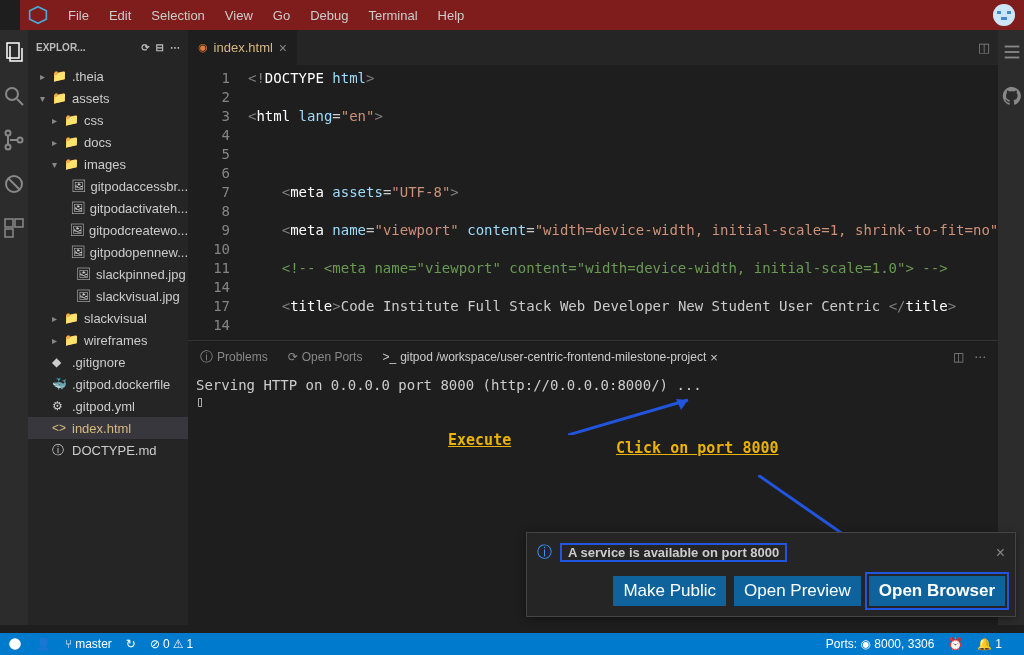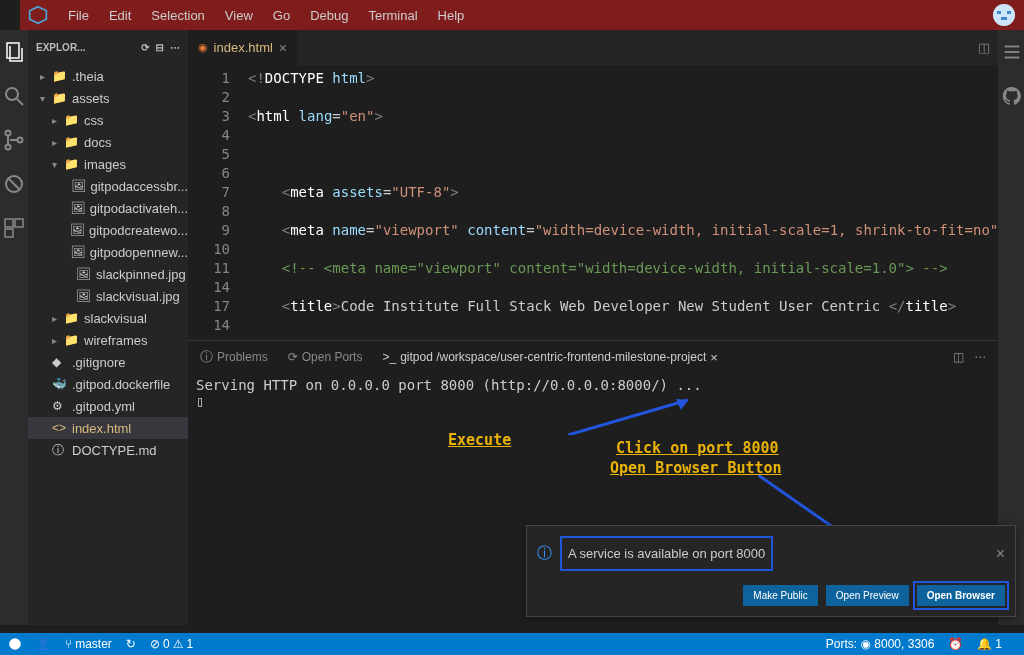--- a/index.html
+++ b/index.html
@@ -42,24 +42,24 @@
 .panel-tab { display: flex; align-items: center; gap: 4px; cursor: pointer; }
 .panel-tab.active { color: #ccc; }
 .panel-tab .close-x { font-size: 13px; }
 .panel-actions { margin-left: auto; display: flex; gap: 10px; }
 .terminal { flex: 1; font-family: "Consolas", monospace; font-size: 14px; padding: 4px 8px; position: relative; }
 .term-green { color: #7bc37b; }
 .term-yellow { color: #d7ba7d; }
 .annotation { position: absolute; color: #eab308; font-weight: 700; font-size: 15px; pointer-events: none; text-decoration: underline; }
 .notification { position: absolute; right: 8px; bottom: 38px; width: 490px; background: #252526; border: 1px solid #454545; padding: 10px; box-shadow: 0 2px 8px rgba(0,0,0,0.4); }
 .notification .msg-row { display: flex; align-items: center; gap: 8px; margin-bottom: 14px; }
-.notification .msg { border: 2px solid #2255dd; padding: 8px 6px; }
+.notification .msg { border: 2px solid #2255dd; padding: 0 6px; font-weight: bold; }
 .notification .close-notif { margin-left: auto; font-size: 16px; color: #888; cursor: pointer; }
 .notification .buttons { display: flex; gap: 8px; justify-content: flex-end; }
-.btn { background: #0e639c; color: #fff; padding: 5px 10px; border: none; cursor: pointer; font-size: 10px; }
+.btn { background: #0e639c; color: #fff; padding: 5px 10px; border: none; cursor: pointer; font-size: 17px; }
 .btn.annotated { outline: 2px solid #2255dd; outline-offset: 2px; font-weight: bold; }
 .right-rail { width: 48px; background: #2c2c2c; display: flex; flex-direction: column; align-items: center; padding-top: 8px; gap: 16px; }
 .statusbar { position: absolute; bottom: 0; left: 0; right: 0; height: 22px; background: #007acc; display: flex; align-items: center; padding: 0 8px; font-size: 12px; color: #fff; }
 .statusbar .sb-item { margin-right: 14px; display: flex; align-items: center; gap: 3px; }
 .statusbar .right { margin-left: auto; display: flex; }
 .cmd-capsule { border: 2px solid #2255dd; padding: 0 4px; border-radius: 2px; }
 svg { display: block; }
 .arrow { position: absolute; pointer-events: none; }
 .d0 { padding-left: 12px; } .d1 { padding-left: 24px; } .d2 { padding-left: 36px; }
 </style>
@@ -301,21 +301,20 @@
               <line x1="0" y1="40" x2="120" y2="5" stroke="#2255dd" stroke-width="3"></line>
               <polygon points="120,5 108,4 113,15" fill="#2255dd"></polygon>
             </svg>
           <div class="annotation" style="left:260px; top:58px;">Execute</div>
 
           <svg class="arrow" style="left:570px; top:102px;" width="130" height="90">
               <line x1="0" y1="0" x2="115" y2="80" stroke="#2255dd" stroke-width="3"></line>
               <polygon points="115,80 100,77 108,66" fill="#2255dd"></polygon>
             </svg>
           <div class="annotation" style="left:428px; top:66px;">Click on port 8000</div>
-          <div class="annotation" style="left:422px; top:86px;">Open Browser Button</div>
         </div>
       </div>
     </div>
   </div>
 
   <div class="right-rail">
     <div class="activity-icon">
         <svg width="22" height="22" viewBox="0 0 24 24" fill="none" stroke="currentColor" stroke-width="2">
           <line x1="4" y1="6" x2="20" y2="6"></line>
           <line x1="4" y1="12" x2="20" y2="12"></line>

